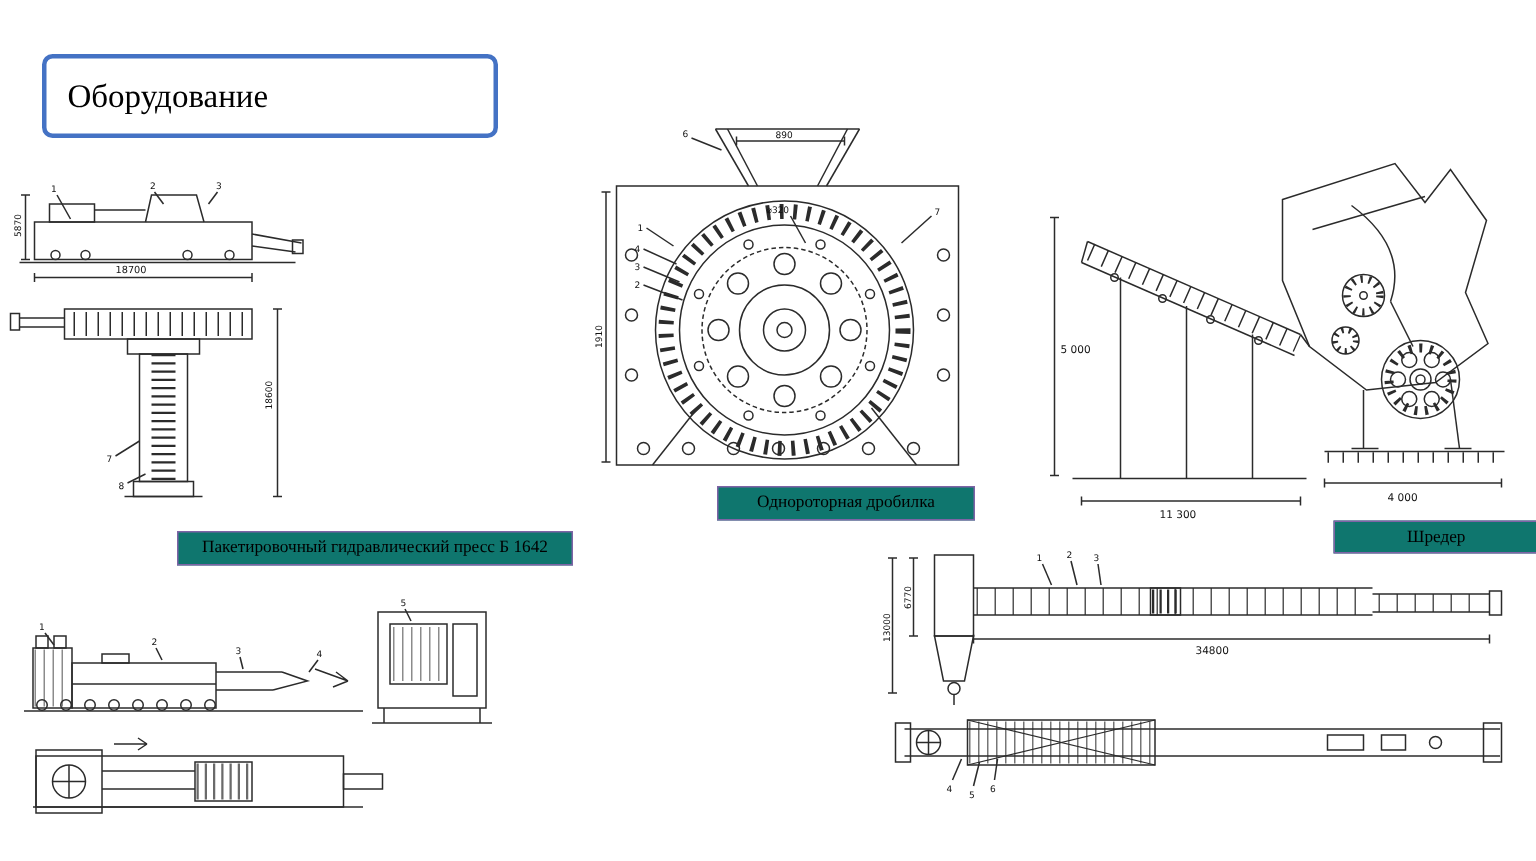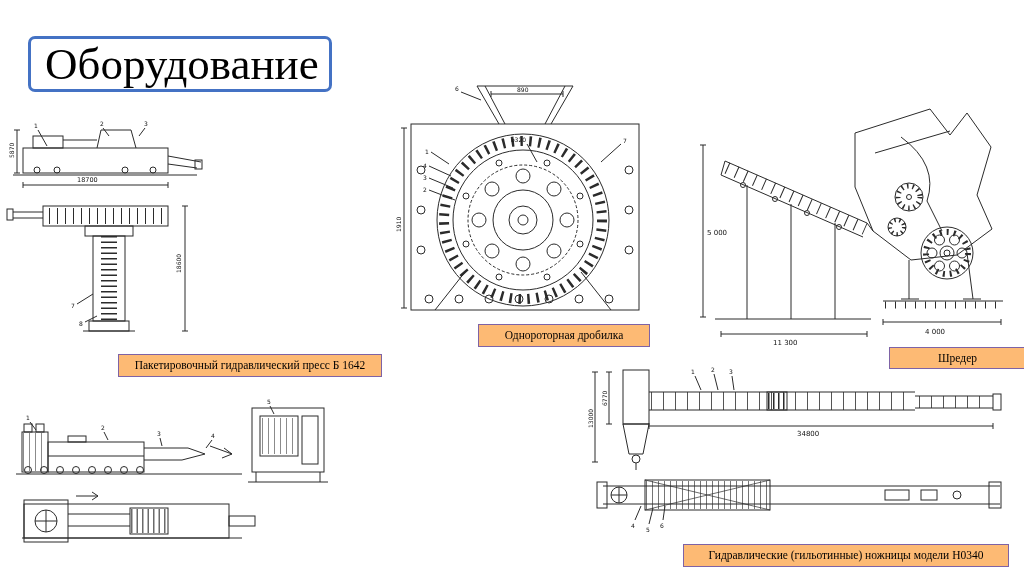--- a/index.html
+++ b/index.html
@@ -1,22 +1,22 @@
 <!DOCTYPE html>
 <html><head>
 <meta charset="utf-8">
 <style>
   html,body{margin:0;padding:0;background:#ffffff;}
   .slide{position:relative;width:1024px;height:574px;background:#ffffff;overflow:hidden;
          font-family:"Liberation Serif",serif;color:#000;}
   .titlebox{position:absolute;left:28px;top:36px;width:304px;height:56px;
             border:3px solid #4472c4;border-radius:7px;background:#fff;
             display:flex;align-items:center;padding-left:14px;box-sizing:border-box;
-            font-size:45px;color:#000;}
-  .cap{position:absolute;border:1px solid #7e63a6;background:#fdba74;
+            font-size:22px;color:#000;}
+  .cap{position:absolute;border:1px solid #7e63a6;background:#0f766e;
        display:flex;align-items:center;justify-content:center;text-align:center;
        font-size:11.5px;line-height:1.1;padding:1px 4px;box-sizing:border-box;color:#000;}
   svg{position:absolute;overflow:visible;}
   svg text{fill:#111;stroke:none;font-family:"DejaVu Sans",sans-serif;}
   .ink{stroke:#2b2b2b;fill:none;stroke-width:1;}
 </style>
 </head>
 <body>
 
 <div class="slide">
@@ -334,15 +334,14 @@
     <text x="75" y="162" font-size="6">6</text>
   </svg>
 
   <div class="cap" style="left:118px;top:354px;width:264px;height:23px;">Пакетировочный гидравлический пресс Б 1642</div>
 
   <div class="cap" style="left:478px;top:324px;width:172px;height:23px;">Однороторная дробилка</div>
 
   <div class="cap" style="left:878px;top:347px;width:137px;height:22px;margin-left:11px;">Шредер</div>
 
 
-  <div class="cap" style="left:683px;top:544px;width:326px;height:23px;">Гидравлические (гильотинные) ножницы модели Н0340</div>
 
 </div>
 
 </body></html>

